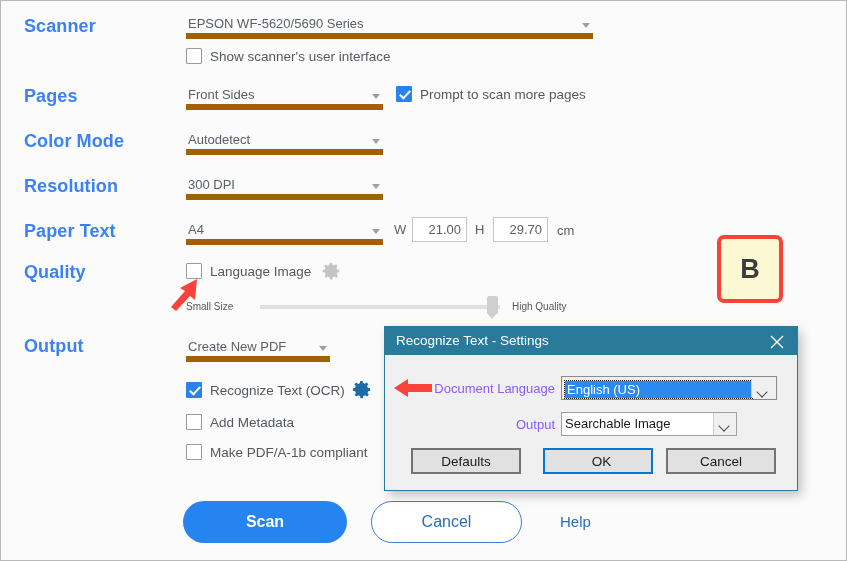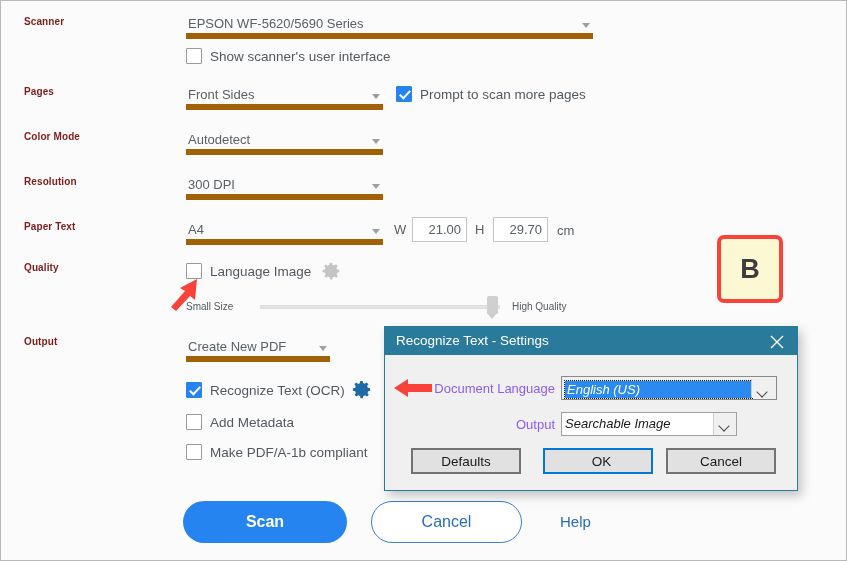--- a/index.html
+++ b/index.html
@@ -16,23 +16,23 @@
     height: 561px;
     background: #fbfbfb;
     border: 1px solid #b9b9b9;
     box-sizing: border-box;
     overflow: hidden;
   }
 
   
   .row-label {
     position: absolute;
-    font-size: 10px;
+    font-size: 18px;
     font-weight: bold;
-    color: #7f1d1d;
+    color: #3b82f6;
     letter-spacing: 0.1px;
     white-space: nowrap;
   }
 
   
   .combo {
     position: absolute;
     border-bottom: 6px solid #a16207;
     box-sizing: border-box;
     height: 26px;
@@ -235,21 +235,20 @@
     background: #ffffff;
     border: 1px solid #a0a0a0;
   }
   .dlg-combo .val {
     position: absolute;
     left: 3px;
     top: 3px;
     font-size: 13px;
     color: #1a1a1a;
     white-space: nowrap;
-    font-style: italic;
   }
   .dlg-combo.focused {
     border: 1px solid #8a8a8a;
     background: #f0f0f0;
     padding: 2px;
   }
   .dlg-combo.focused .val {
     left: 3px; top: 4px;
     right: 24px;
     background: #2a8af0;

